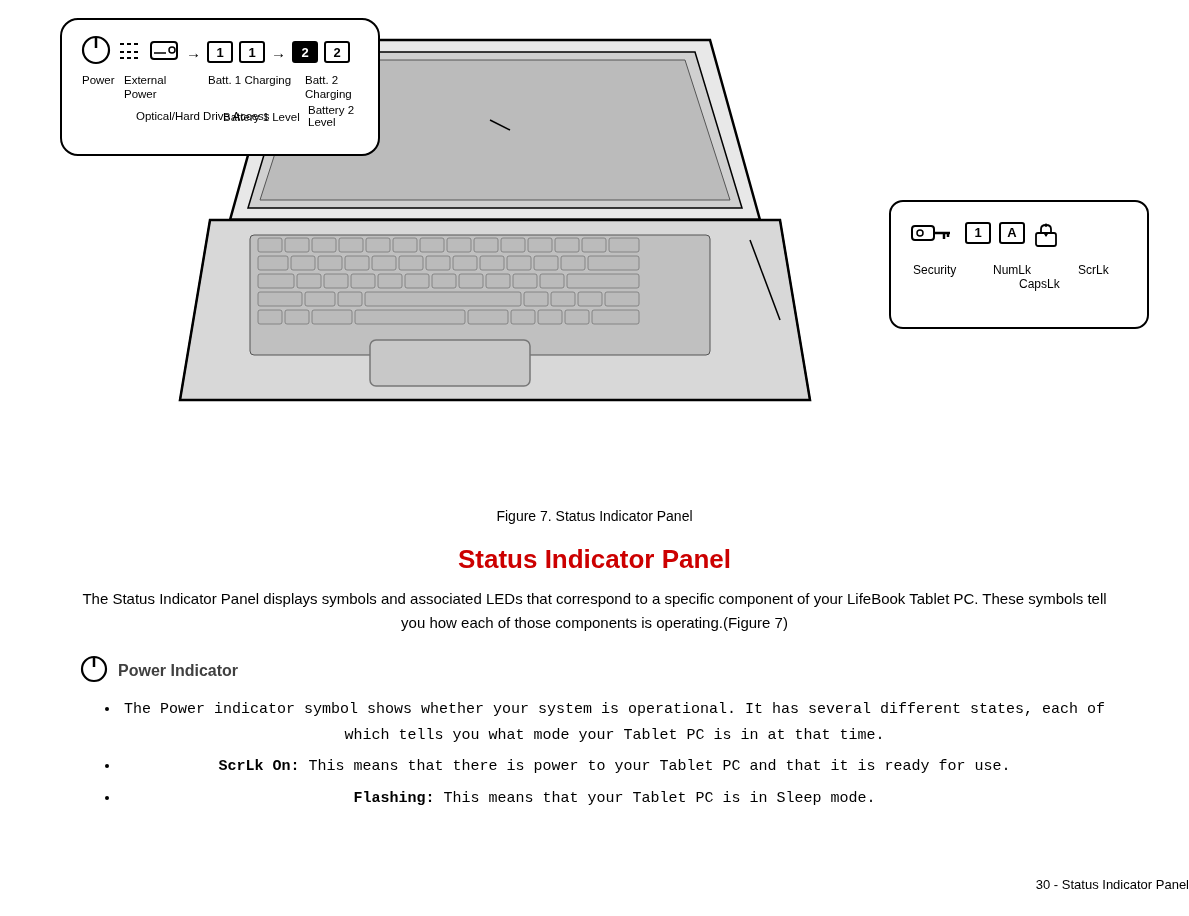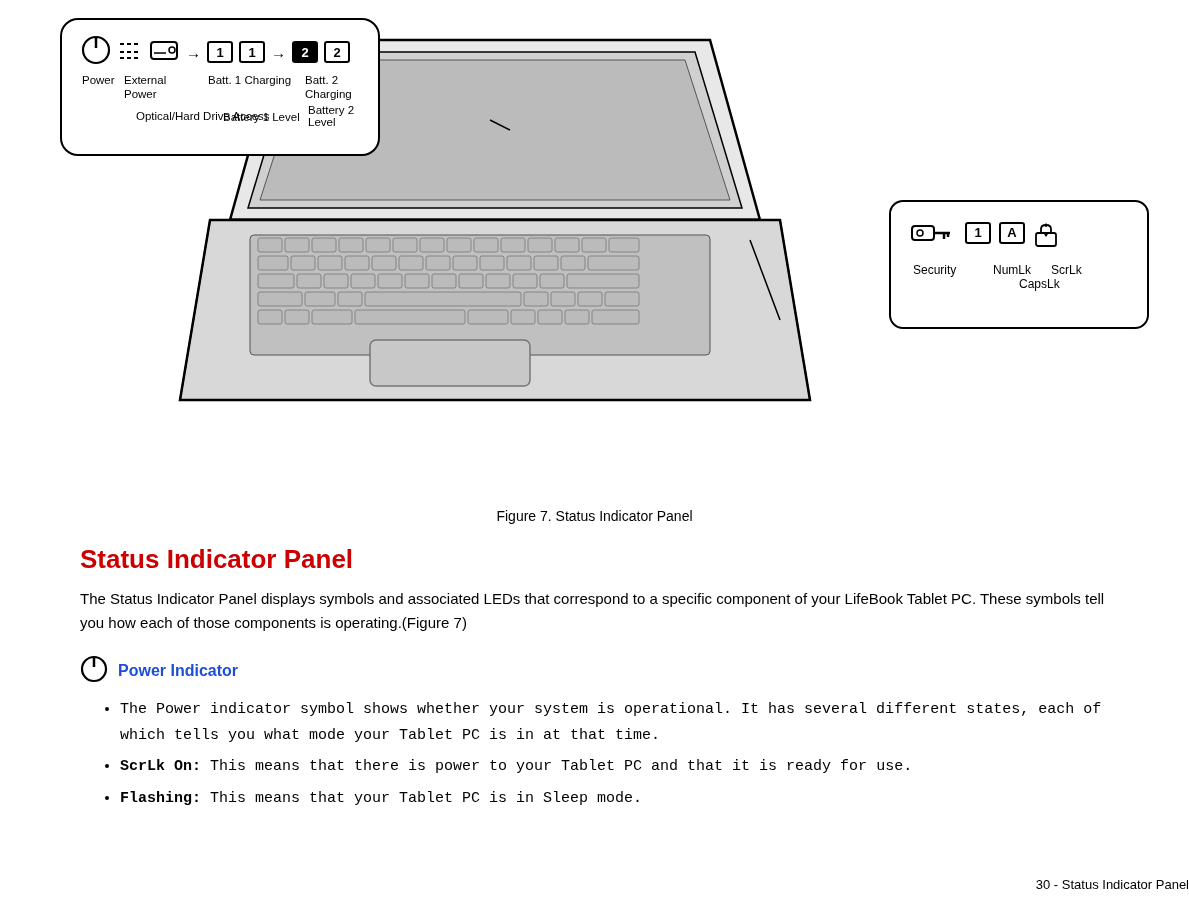--- a/index.html
+++ b/index.html
@@ -84,20 +84,21 @@
       font-family: Arial, sans-serif;
       font-size: 14px;
       font-weight: normal;
       margin-top: 8px;
       margin-bottom: 20px;
     }
 
     
     .content {
       padding: 0 80px 40px 80px;
+      text-align: center;
     }
 
     .section-heading {
       color: #cc0000;
       font-size: 26px;
       font-weight: bold;
       font-family: Arial, sans-serif;
       margin-bottom: 12px;
     }
 
@@ -109,21 +110,21 @@
     }
 
     .subsection-heading-row {
       display: flex;
       align-items: center;
       gap: 10px;
       margin-bottom: 10px;
     }
 
     .subsection-title {
-      color: #1d4ed8;
+      color: #404040;
       font-family: Arial, sans-serif;
       font-size: 16px;
       font-weight: bold;
     }
 
     .bullet-list {
       list-style: disc;
       padding-left: 40px;
       font-family: Liberation Mono, monospace;
       font-size: 15px;
@@ -334,21 +335,21 @@
             </svg>
           </span>
         </div>
       </div>
     </div>
 
     <div style="font-family:Arial,sans-serif; font-size:12px; margin-top:8px; position:relative; height:44px;">
       <span style="position:absolute; left:2px; top:0;">Security</span>
       <span style="position:absolute; left:82px; top:0;">NumLk</span>
       <span style="position:absolute; left:108px; top:14px;">CapsLk</span>
-      <span style="position:absolute; left:140px; top:0;">ScrLk</span>
+      <span style="position:absolute; left:167px; top:0;">ScrLk</span>
     </div>
   </div>
 
 </div>
 
 <div class="figure-caption">
   <span>Figure 7.  Status Indicator Panel</span>
 </div>
 
 <div class="content">

